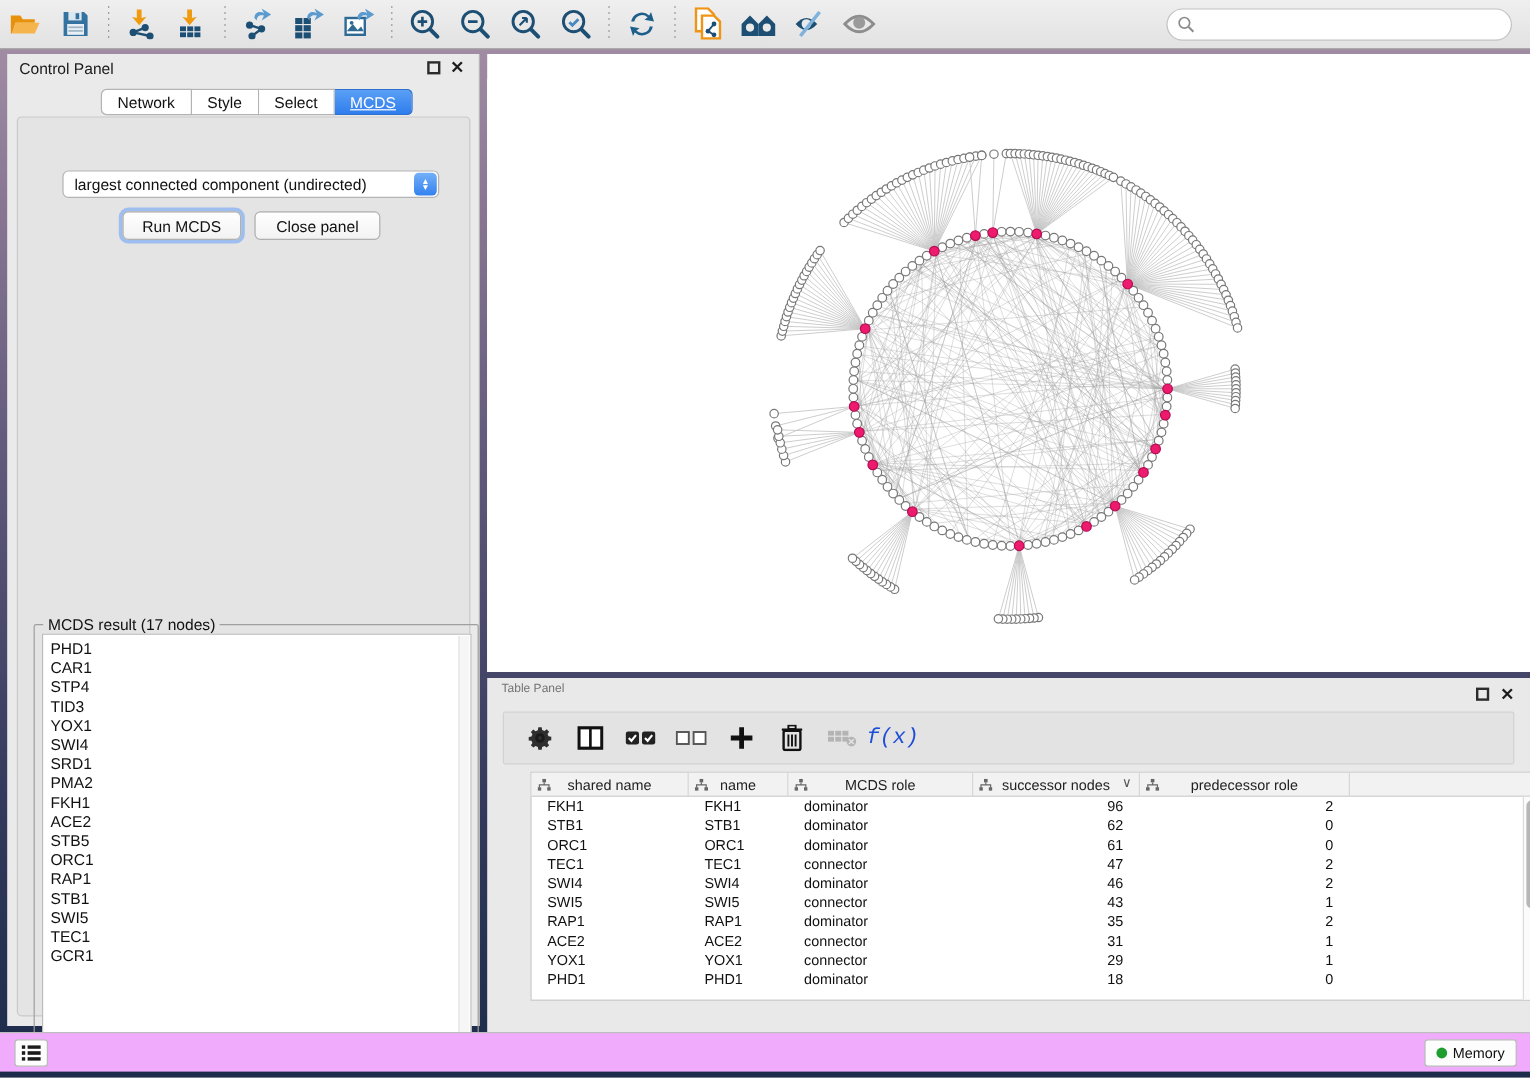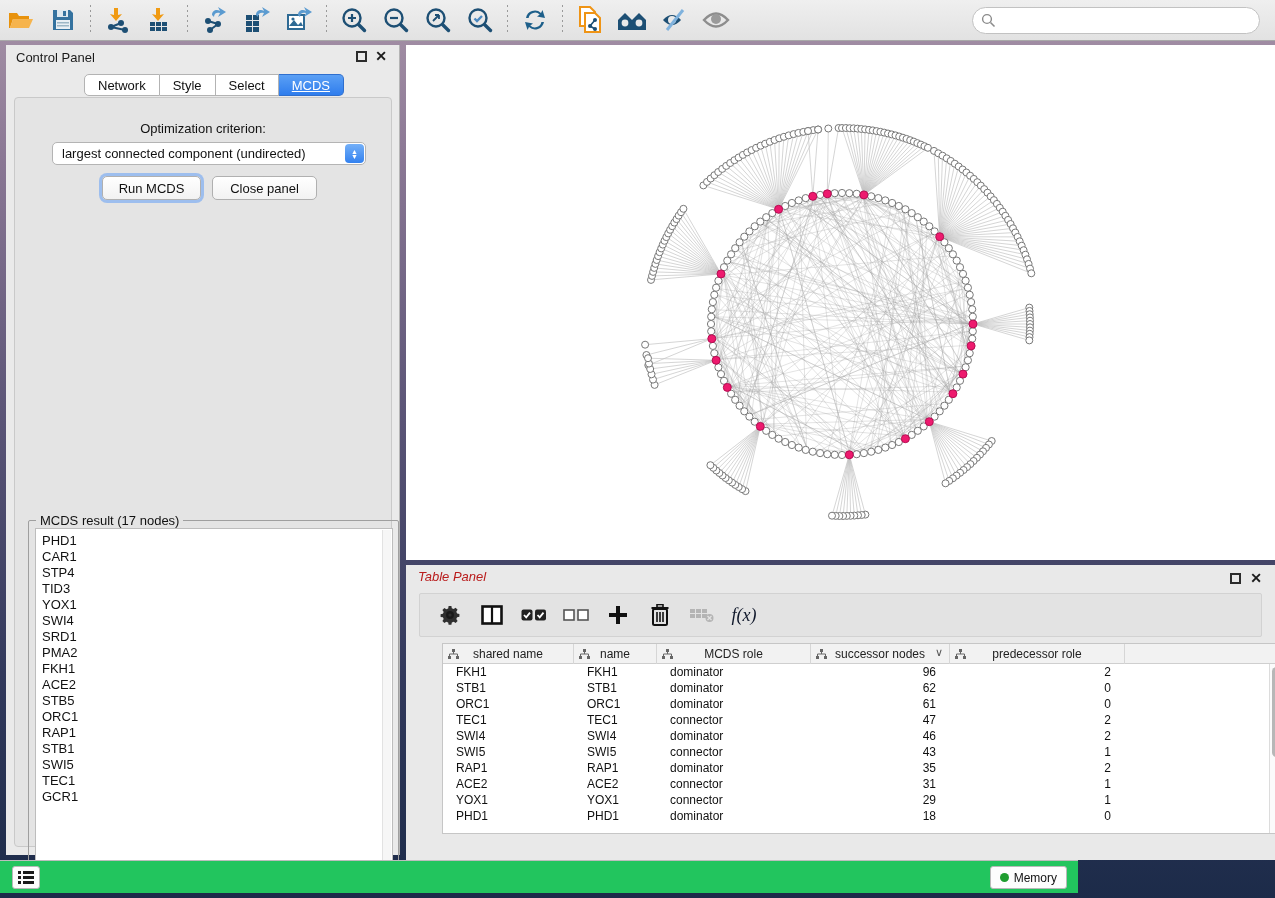--- a/index.html
+++ b/index.html
@@ -72,50 +72,50 @@
     border-bottom:1px solid #b9b9b9; }
   .net-title { position:absolute; width:100%; text-align:center; top:3px; font-size:13px; color:#222; }
   .light { position:absolute; top:5px; width:12px; height:12px; border-radius:50%; }
   .light.red { left:10px; background:#fc5753; border:1px solid #df3834; }
   .light.yellow { left:31px; background:#fdbc40; border:1px solid #de9c02; }
   .light.green { left:52px; background:#33c748; border:1px solid #1da225; }
   #network-canvas { position:absolute; left:0; top:21px; width:866px; height:494px; background:#fff; }
 
   
   .table-panel { position:absolute; left:406px; top:565px; width:869px; height:295px; background:#e9e9e9; }
-  .tp-title { position:absolute; left:12px; top:4px; font-size:13px; color:#b91c1c;font-style:italic; }
+  .tp-title { position:absolute; left:12px; top:4px; font-size:10px; color:#737373; }
   .tp-float { right:34px; top:8px; } .tp-close { right:13px; top:5px; }
   .tp-toolbar { position:absolute; left:13px; top:28px; width:843px; height:44px;
     background:#e3e3e3; border:1px solid #d2d2d2; border-radius:2px;
     display:flex; align-items:center; gap:14px; padding-left:16px; }
   .tp-ic { display:flex; align-items:center; justify-content:center; width:28px; height:28px; }
-  .fx-label { font-size:18px; font-style:italic; color:#0f172a;
-    font-family:Liberation Serif, serif; }
+  .fx-label { font-size:18px; font-style:italic; color:#1d4ed8;
+    font-family:Liberation Mono, monospace; }
 
   .tbl { position:absolute; left:13px; top:78px; width:843px; height:191px;
     background:#fff; border:1px solid #c6c6c6;margin-left:23px; }
   .tbl-head { position:relative; height:20px; background:#f2f2f2; border-bottom:1px solid #cfcfcf;
     display:flex; }
   .th { position:relative; height:20px; border-right:1px solid #d6d6d6;
     display:flex; align-items:center; justify-content:center; font-size:12px; color:#222; }
   .th .h-icon { position:absolute; left:5px; top:5px; }
   .th .sort { position:absolute; right:6px; top:2px; font-size:11px; color:#555; }
   .tbl-body { position:relative; }
   .tr { display:flex; height:16px; }
   .td { font-size:12px; color:#111; line-height:16px; padding-left:13px; overflow:hidden; white-space:nowrap; }
   .td.num { text-align:right; padding-right:14px; padding-left:0; }
   .tbl-scroll { position:absolute; right:0; top:20px; width:15px; bottom:0;
     background:#fbfbfb; border-left:1px solid #dcdcdc; }
   .tbl-thumb { position:absolute; left:2px; top:3px; width:9px; height:90px;
     background:#b7b7b7; border-radius:6px; }
   .tp-tabs { left:253px; top:270px; }
 
   
-  .status-bar { position:absolute; left:0; top:860px; width:1078px; height:33px;
-    background:#22c55e; border-top:1px solid #bdbdbd; }
+  .status-bar { position:absolute; left:0; top:860px; width:1275px; height:33px;
+    background:#f0abfc; border-top:1px solid #bdbdbd; }
   .sb-btn { position:absolute; background:#fdfdfd; border:1px solid #b9b9b9; border-radius:3px;
     display:flex; align-items:center; justify-content:center; }
   .menu-btn { left:12px; top:5px; width:28px; height:23px; }
   .memory-btn { right:11px; top:5px; height:23px; padding:0 9px; gap:5px; font-size:12px; color:#111; }
   .mem-dot { width:9px; height:9px; border-radius:50%; background:#1f9d2f; }
 </style>
 </head>
 <body>
 
 <div class="toolbar">
@@ -272,21 +272,20 @@
     <span class="float-box cp-float"></span>
     <span class="close-x cp-close">✕</span>
   </div>
   <div class="seg-bar cp-tabs" id="cp-tabs">
       <span class="seg">Network</span>
       <span class="seg">Style</span>
       <span class="seg">Select</span>
       <span class="seg active">MCDS</span>
     </div>
   <div class="cp-inner">
-    <div class="opt-label">Optimization criterion:</div>
     <div class="dropdown">
       <span>largest connected component (undirected)</span>
       <span class="dd-stepper">
           <span>▲</span>
           <span>▼</span>
         </span>
     </div>
     <div class="cp-btn-row">
       <div class="btn btn-run">Run MCDS</div>
       <div class="btn btn-close">Close panel</div>

